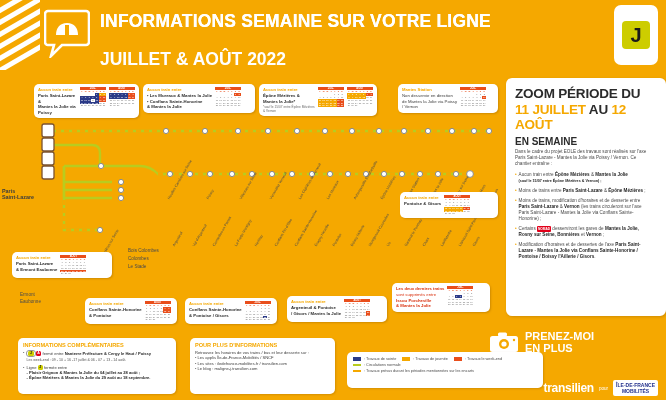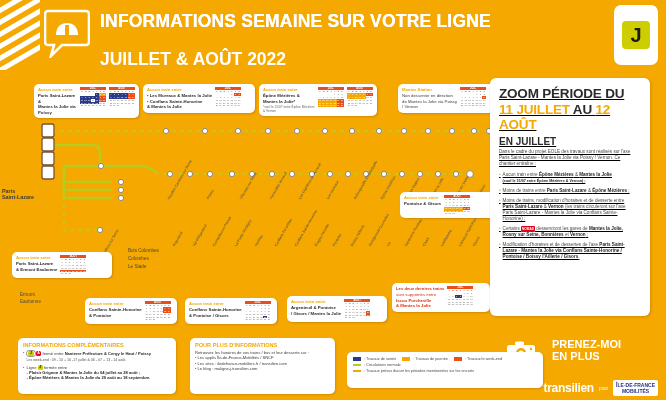--- a/index.html
+++ b/index.html
@@ -52,39 +52,38 @@
   .cal { width:26px; flex:0 0 auto; }
   .cal .cal-h { background:#E94E1B; color:#fff; font-size:2.6px; text-align:center; font-weight:bold; line-height:3.4px;}
   .cal table { border-collapse:collapse; width:100%; }
   .cal td { font-size:2.2px; color:#777; text-align:center; line-height:2.8px; width:14.2%;}
   .cal td.on { background:#E94E1B; color:#fff; }
   .cal td.blue { background:#2B3A87; color:#fff; }
   .cal td.org { background:#F5A800; color:#fff; }
   .cal .dow td { color:#E94E1B; font-weight:bold; font-size:2.1px;}
   
   #zoom-panel {
-    position:absolute; right:16px; top:78px; width:160px; height:238px;
+    position:absolute; right:0; top:78px; width:160px; height:238px;
     background:#fff; border-radius:6px; padding:8px 16px 6px 9px;
     box-shadow:1px 1px 3px rgba(140,90,0,.35);
-    text-decoration:underline;
   }
   #zoom-t1 { font-size:13.5px; font-weight:bold; color:#2b2b2b; letter-spacing:-.2px;}
   #zoom-t2 { font-size:13.5px; font-weight:bold; color:#2b2b2b; letter-spacing:-.2px; margin-top:1px;}
   #zoom-t2 .hl { color:#F5A800; }
   #zoom-t3 { font-size:10px; font-weight:bold; color:#2b2b2b; margin-top:4px; }
   #zoom-intro { font-size:4.6px; color:#4a4a4a; line-height:6.2px; margin-top:2px; }
   .zbul { display:flex; gap:2px; font-size:4.6px; color:#4a4a4a; line-height:6px; margin-top:4px; }
   .zbul .dot { color:#F5A800; font-weight:bold; }
   .zbul b { color:#1f1f1f; }
   .zbul .sm { font-size:3.7px; }
   .nomad { display:inline-block; background:#E2001A; color:#fff; font-size:3.2px;
     font-weight:bold; padding:0 1px; border-radius:1px; vertical-align:middle;}
   
-  #photo-cta { position:absolute; right:8px; top:322px; width:160px; height:40px;
-    display:flex; align-items:flex-end; gap:16px; padding-left:8px;}
+  #photo-cta { position:absolute; right:25px; top:322px; width:160px; height:40px;
+    display:flex; align-items:center; gap:6px; padding-left:8px;}
   #photo-cta .cam { width:30px; height:22px; position:relative; }
   #photo-cta .ctatext { color:#fff; font-weight:bold; font-size:11px; line-height:12px; }
   
   #info-comp { position:absolute; left:18px; top:338px; width:158px; height:56px;
     background:#fff; border-radius:5px; padding:4px 5px; box-shadow:1px 1px 2px rgba(140,90,0,.3);}
   #info-comp h4 { color:#F5A800; font-size:5.6px; font-weight:bold; margin-bottom:2px;}
   .ic-row { display:flex; gap:2px; font-size:4.1px; color:#3c3c3c; line-height:5.2px; margin-top:1.5px;}
   .ic-row b { color:#1f1f1f; }
   .ic-sub { font-size:3.6px; color:#555; line-height:4.6px; }
   .badgeJ, .badgeL, .badgeA { display:inline-block; font-weight:bold; color:#fff; font-size:3.6px;
@@ -1062,21 +1061,21 @@
         </tbody>
       </table>
   </div>
 </div>
 
 <div id="zoom-panel">
   <div id="zoom-t1">ZOOM PÉRIODE DU</div>
   <div id="zoom-t2">
     <span class="hl">11 JUILLET</span><span> AU </span><span class="hl">12 AOÛT</span>
   </div>
-  <div id="zoom-t3">EN JUILLET</div>
+  <div id="zoom-t3">EN SEMAINE</div>
   <div id="zoom-intro">Dans le cadre du projet EOLE des travaux sont réalisés sur l'axe Paris Saint-Lazare - Mantes la Jolie via Poissy / Vernon. Ce chantier entraîne :</div>
 
   <div class="zbul">
     <span class="dot">•</span>
     <span>
       <span>Aucun train entre </span><b>Épône Mézières</b><span> &amp; </span><b>Mantes la Jolie</b>
       <br><b class="sm">(sauf le 15/07 entre Épône Mézières &amp; Vernon) ;</b>
     </span>
   </div>
 

